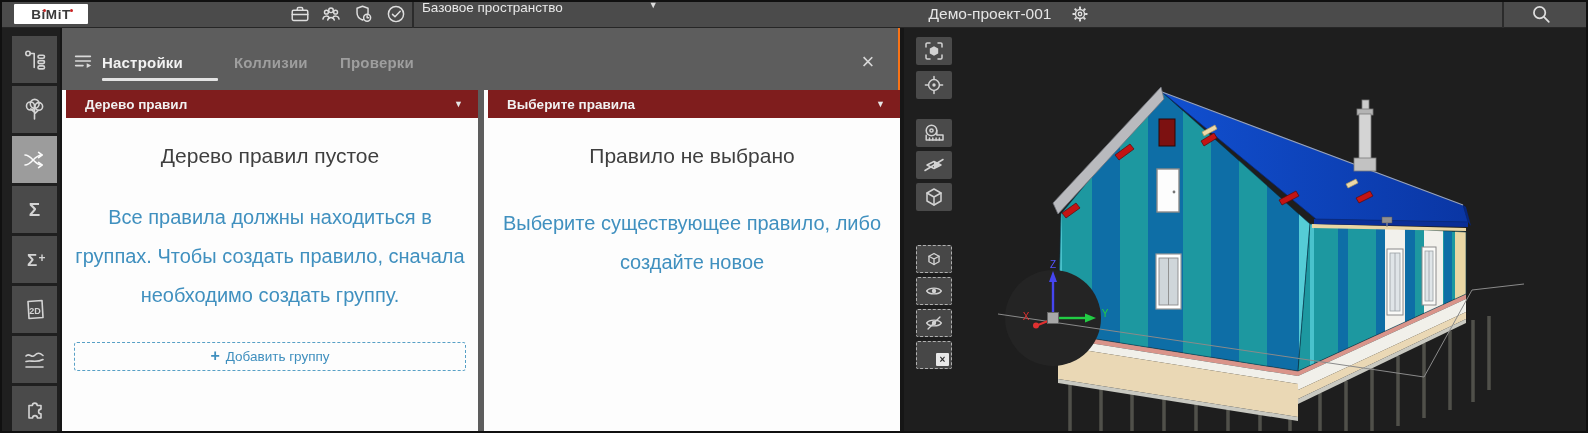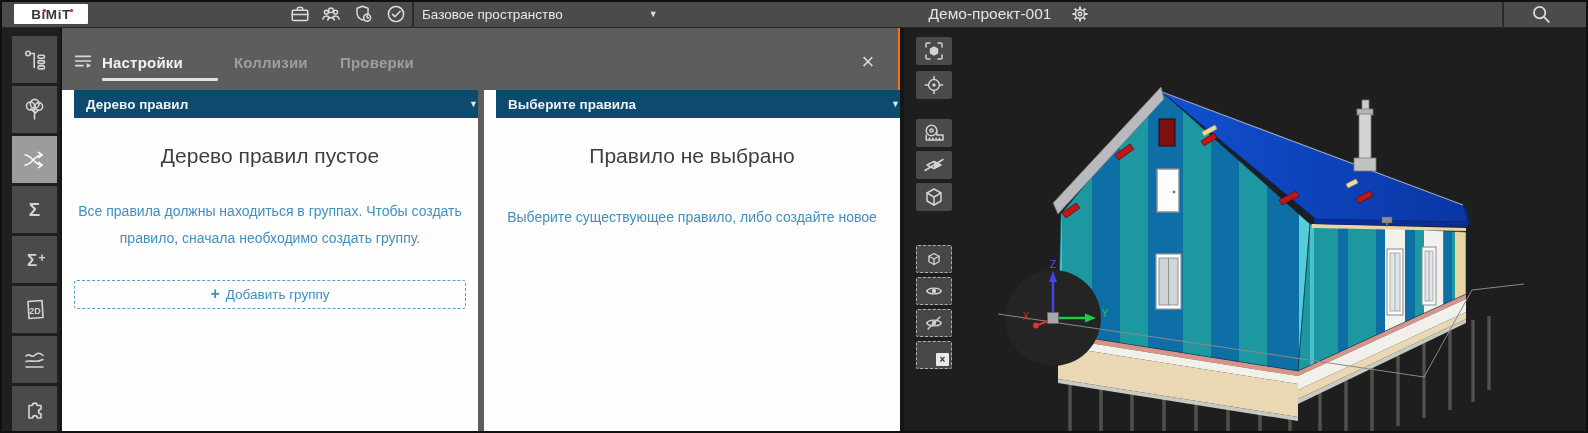--- a/index.html
+++ b/index.html
@@ -10,21 +10,21 @@
 
   
   .topbar{position:absolute;left:0;top:0;width:1588px;height:28px;background:#4b4b4b;border-bottom:1px solid #262626;}
   .logo{position:absolute;left:14px;top:4px;width:74px;height:20px;background:#ffffff;border-radius:1px;
         display:flex;align-items:center;justify-content:center;}
   .logo span{font-size:13.5px;font-weight:bold;letter-spacing:.6px;color:#3a3a3a;}
   .logo i.dot{position:absolute;width:3px;height:3px;background:#c92222;border-radius:50%;top:5px;}
   .tb-ic{position:absolute;top:3px;width:26px;height:22px;display:flex;align-items:center;justify-content:center;cursor:pointer;}
   .tb-ic svg{stroke:#dedede;fill:none;stroke-width:1.6;stroke-linecap:round;stroke-linejoin:round;}
   .tb-div{position:absolute;top:0;width:2px;height:28px;background:#2b2b2b;}
-  .workspace{position:absolute;left:422px;top:0;height:28px;display:flex;align-items:center;gap:86px;cursor:pointer;}
+  .workspace{position:absolute;left:422px;top:0;height:28px;display:flex;align-items:flex-start;gap:86px;cursor:pointer;}
   .workspace .ws-label{font-size:13.5px;color:#e8e8e8;}
   .workspace .caret{font-size:9px;color:#dcdcdc;}
   .proj-title{position:absolute;left:864px;top:0;width:252px;height:28px;display:flex;align-items:center;justify-content:center;
               font-size:15.5px;color:#e5e5e5;}
   .gear-btn{position:absolute;left:1068px;top:3px;width:24px;height:22px;display:flex;align-items:center;justify-content:center;cursor:pointer;}
   .search-btn{position:absolute;left:1526px;top:2px;width:30px;height:24px;display:flex;align-items:center;justify-content:center;cursor:pointer;}
 
   
   .sidebar{position:absolute;left:0;top:28px;width:60px;height:405px;background:#1f1f1f;}
   .sb-btn{position:absolute;left:12px;width:45px;height:47px;background:#4a4a4a;display:flex;align-items:center;justify-content:center;cursor:pointer;}
@@ -39,27 +39,27 @@
   .collapse-btn{position:absolute;left:10px;top:22px;width:22px;height:22px;cursor:pointer;}
   .collapse-btn svg{stroke:#d9d9d9;fill:#d9d9d9;stroke-width:1.8;stroke-linecap:round;}
   .tab{position:absolute;top:26px;font-size:15px;font-weight:bold;color:#9e9e9e;cursor:pointer;letter-spacing:.2px;}
   .tab.active{color:#f2f2f2;}
   .tab-underline{position:absolute;left:40px;top:50px;width:116px;height:3px;background:#e3e3e3;border-radius:1px;}
   .close-btn{position:absolute;left:794px;top:22px;width:24px;height:24px;display:flex;align-items:center;justify-content:center;
              color:#d8d8d8;font-size:22px;line-height:22px;cursor:pointer;font-weight:400;}
   .col{position:absolute;top:62px;width:416px;height:343px;background:#fdfdfd;overflow:hidden;}
   .col.left{left:0;}
   .col.right{left:422px;}
-  .sec-head{position:absolute;left:12px;top:0;width:100%;height:28px;background:#0c4a6e;display:flex;align-items:center;
-            padding:0 12px;cursor:pointer;}
+  .sec-head{position:absolute;left:4px;top:0;width:100%;height:28px;background:#7f1d1d;display:flex;align-items:center;
+            padding:0 19px;cursor:pointer;}
   .sec-head .sec-title{font-size:13.5px;font-weight:bold;color:#f1f1f1;flex:1;}
   .sec-head .caret{font-size:9px;color:#e6e6e6;}
   .col-body{position:absolute;left:0;top:28px;width:100%;height:315px;display:flex;flex-direction:column;align-items:center;}
   .empty-title{margin-top:26px;font-size:21px;color:#3f3f3f;}
-  .hint{margin-top:30px;width:398px;text-align:center;font-size:14px;line-height:1.95;color:#4090bf;}
+  .hint{margin-top:30px;width:398px;text-align:center;font-size:20px;line-height:1.95;color:#4090bf;}
   .hint.single{margin-top:36px;width:410px;}
   .add-btn{margin-top:27px;width:392px;height:29px;border:1px dashed #57a0c6;border-radius:3px;
            display:flex;align-items:center;justify-content:center;gap:6px;color:#3f8fbe;font-size:13.5px;cursor:pointer;background:#fdfdfd;}
   .add-btn .plus{font-size:16px;font-weight:bold;margin-top:-1px;}
 
   
   .viewport{position:absolute;left:904px;top:28px;width:684px;height:405px;background:#1e1e1e;overflow:hidden;}
   .vp-tool{position:absolute;left:12px;width:36px;height:28px;background:#4a4a4a;border-radius:2px;
            display:flex;align-items:center;justify-content:center;cursor:pointer;}
   .vp-tool.dashed{border:1px dashed #b0b0b0;background:#474747;}

